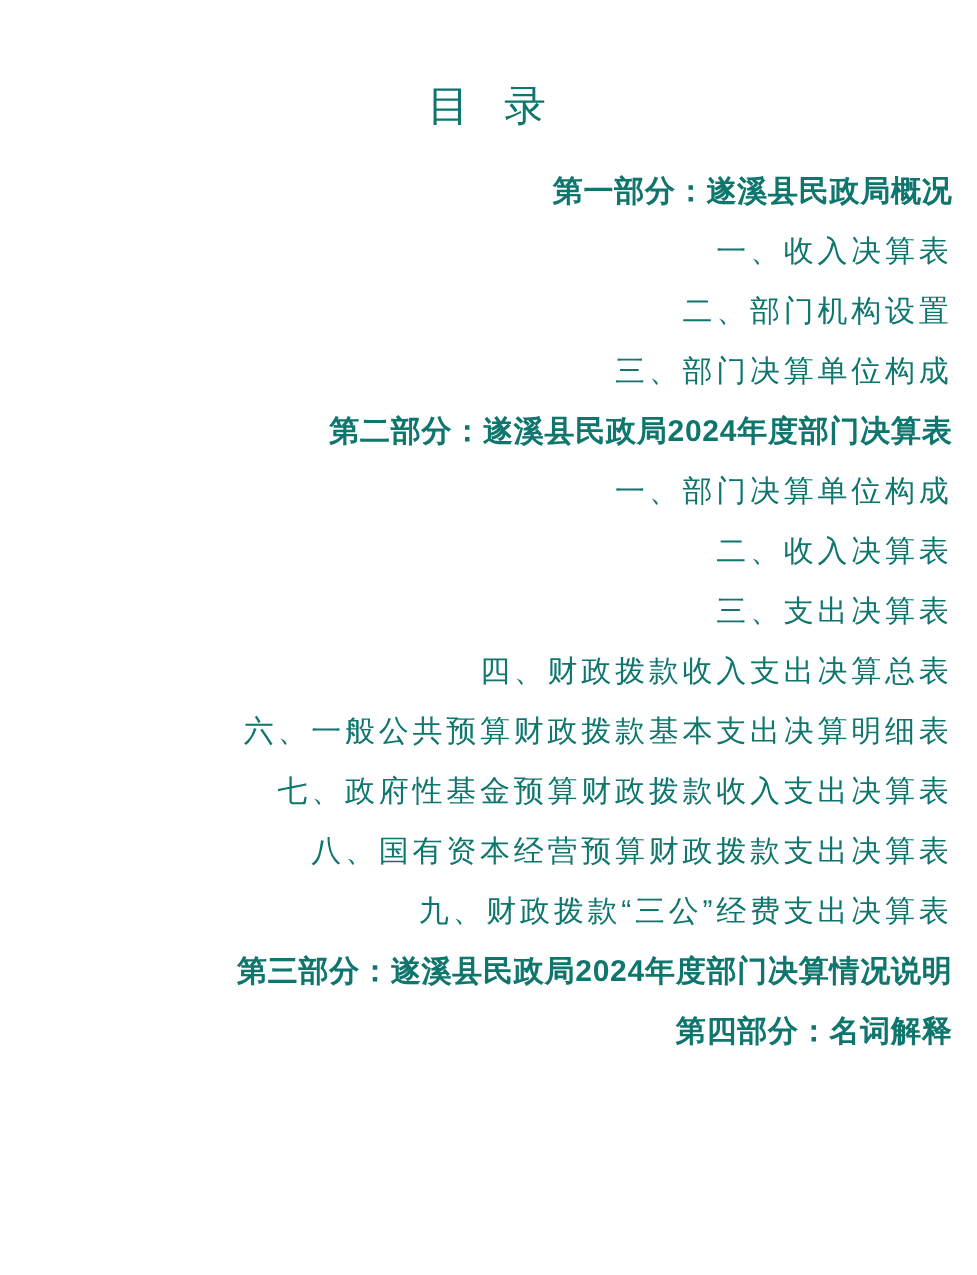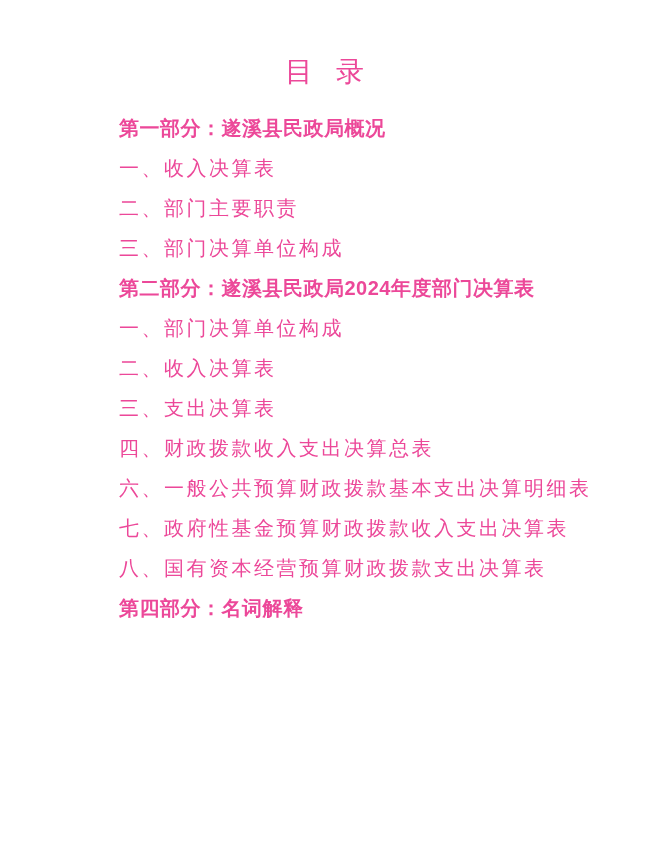--- a/index.html
+++ b/index.html
@@ -30,49 +30,52 @@
     font-weight: 400;
     letter-spacing: 2px;
     word-spacing: 12px;
     white-space: pre;
   }
   .toc {
     position: absolute;
     top: 108px;
     left: 119px;
     right: 16px;
+    text-align: right;
   }
   .toc-row {
     height: 40px;
     line-height: 40px;
     font-size: 20px;
     white-space: nowrap;
   }
   .toc-row.item {
     font-weight: 400;
     letter-spacing: 2.5px;
   }
   .toc-row.heading {
     font-weight: 700;
     letter-spacing: 0.5px;
   }
 </style>
 </head>
 <body>
 
-<div class="page" style="color: #ec4899; background: rgb(255, 255, 255);">
+<div class="page" style="color: #0f766e; background: rgb(255, 255, 255);">
   <h1 class="doc-title">目 录</h1>
   <div class="toc" id="toc">
       <div class="toc-row heading">第一部分：遂溪县民政局概况</div>
       <div class="toc-row item">一、收入决算表</div>
-      <div class="toc-row item">二、部门主要职责</div>
+      <div class="toc-row item">二、部门机构设置</div>
       <div class="toc-row item">三、部门决算单位构成</div>
       <div class="toc-row heading">第二部分：遂溪县民政局2024年度部门决算表</div>
       <div class="toc-row item">一、部门决算单位构成</div>
       <div class="toc-row item">二、收入决算表</div>
       <div class="toc-row item">三、支出决算表</div>
       <div class="toc-row item">四、财政拨款收入支出决算总表</div>
       <div class="toc-row item">六、一般公共预算财政拨款基本支出决算明细表</div>
       <div class="toc-row item">七、政府性基金预算财政拨款收入支出决算表</div>
       <div class="toc-row item">八、国有资本经营预算财政拨款支出决算表</div>
+      <div class="toc-row item">九、财政拨款“三公”经费支出决算表</div>
+      <div class="toc-row heading">第三部分：遂溪县民政局2024年度部门决算情况说明</div>
       <div class="toc-row heading">第四部分：名词解释</div>
     </div>
 </div>
 
 </body></html>

